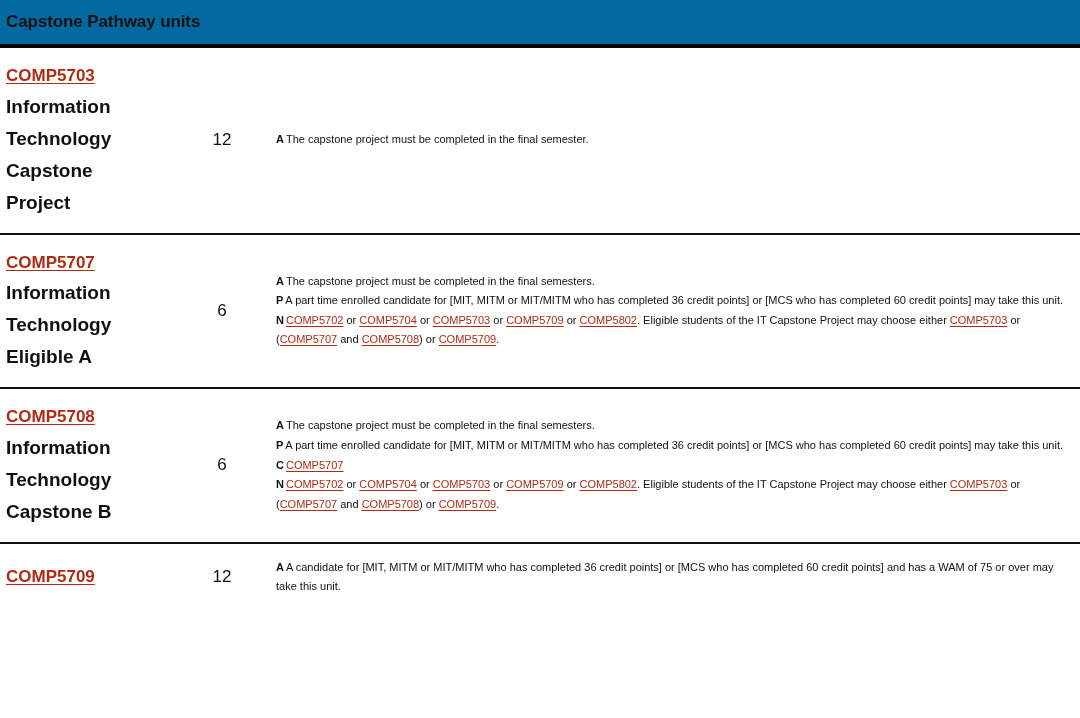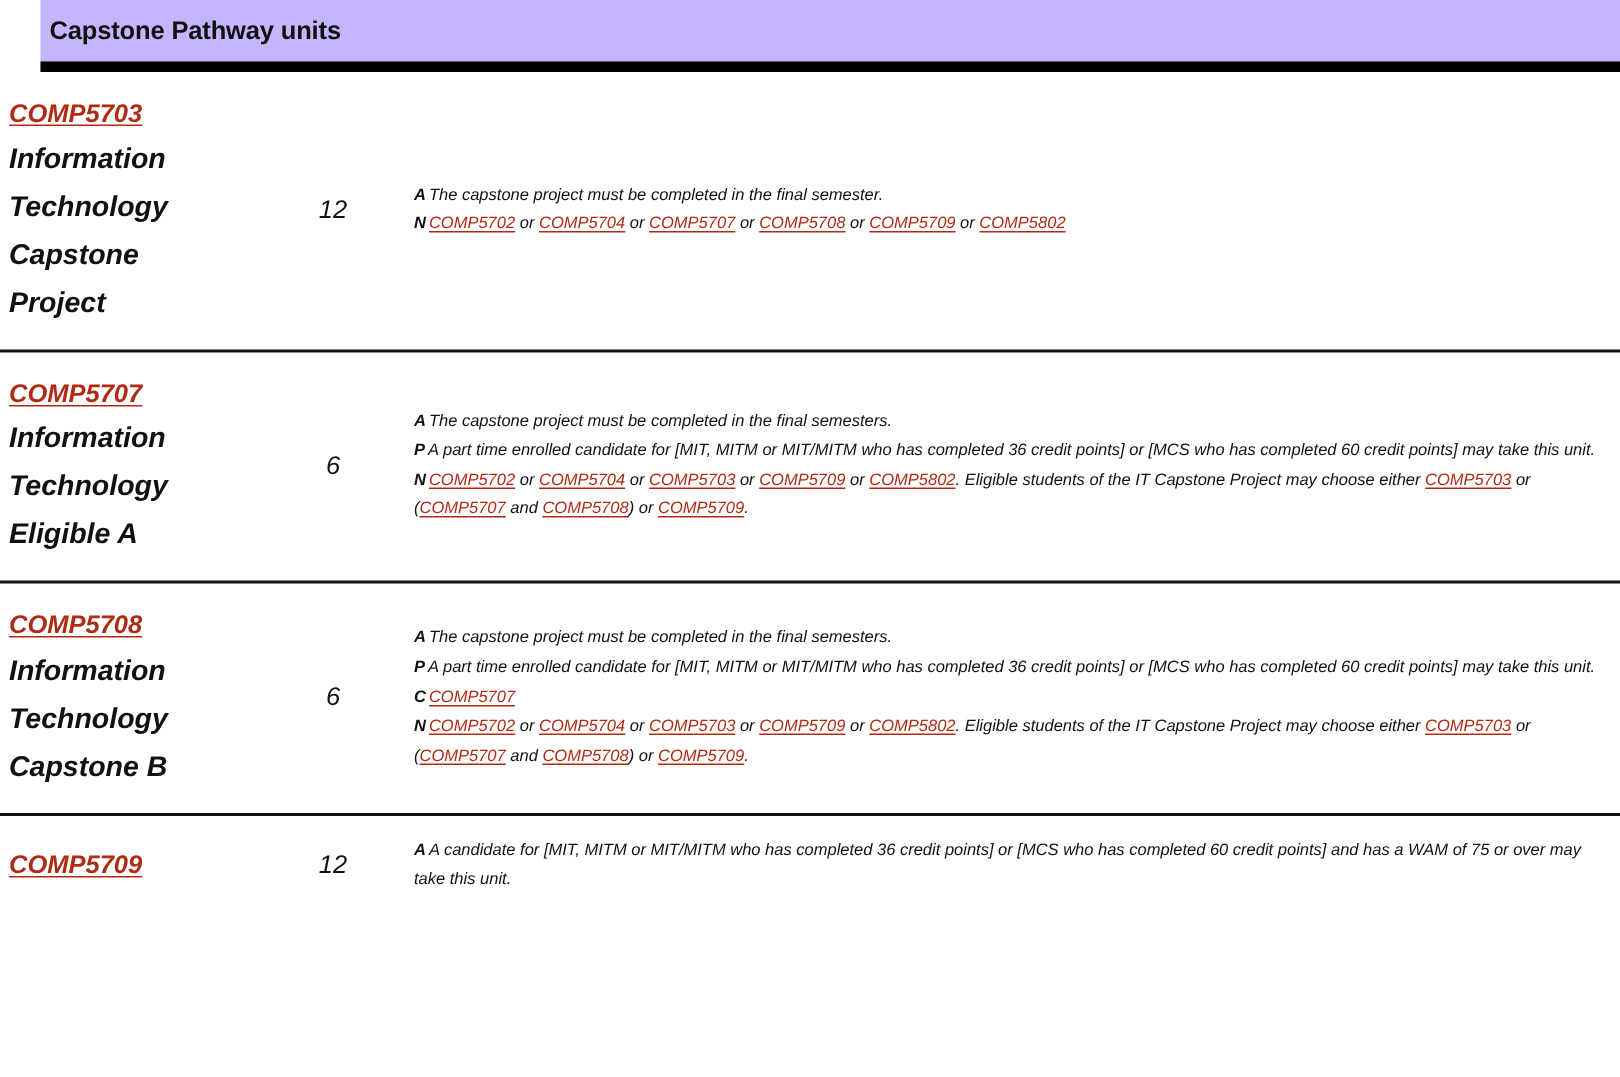--- a/index.html
+++ b/index.html
@@ -14,48 +14,46 @@
     font-family: "Liberation Sans", sans-serif;
     color: #1a1a1a;
   }
 
   .table-wrap {
     width: 1080px;
   }
 
   
   .table-caption {
-    background: #c4b5fd;
-    border-bottom: 7px solid #000000;
+    background: #0369a1;
+    border-bottom: 4px solid #000000;
     height: 48px;
     display: flex;
     align-items: center;
     padding: 0 0 0 6px;
     box-sizing: border-box;
-    margin-left: 27px;
   }
   .table-caption .caption-text {
     font-size: 17px;
     font-weight: bold;
     letter-spacing: -0.1px;
     color: #111111;
   }
 
   
   .unit-row {
     display: flex;
     align-items: stretch;
     border-bottom: 2px solid #111111;
     box-sizing: border-box;
   }
   .unit-row:last-child { border-bottom: none; }
 
   .cell {
     box-sizing: border-box;
-    font-style: italic;
   }
 
   .cell-unit {
     width: 172px;
     flex: 0 0 172px;
     padding: 14px 8px 14px 6px;
     display: flex;
     flex-direction: column;
     justify-content: center;
   }
@@ -122,21 +120,20 @@
 
   <div id="rows-container">
       <div class="unit-row">
         <div class="cell cell-unit">
           <a class="unit-code">COMP5703</a>
           <div class="unit-name">Information Technology Capstone Project</div>
         </div>
         <div class="cell cell-cp">12</div>
         <div class="cell cell-desc">
           <div class="desc-line"><span class="tag">A</span><span>The capstone project must be completed in the final semester.</span></div>
-          <div class="desc-line"><span class="tag">N</span><a class="ulink">COMP5702</a><span> or </span><a class="ulink">COMP5704</a><span> or </span><a class="ulink">COMP5707</a><span> or </span><a class="ulink">COMP5708</a><span> or </span><a class="ulink">COMP5709</a><span> or </span><a class="ulink">COMP5802</a></div>
         </div>
       </div>
       <div class="unit-row">
         <div class="cell cell-unit">
           <a class="unit-code">COMP5707</a>
           <div class="unit-name">Information Technology Eligible A</div>
         </div>
         <div class="cell cell-cp">6</div>
         <div class="cell cell-desc">
           <div class="desc-line"><span class="tag">A</span><span>The capstone project must be completed in the final semesters.</span></div>

